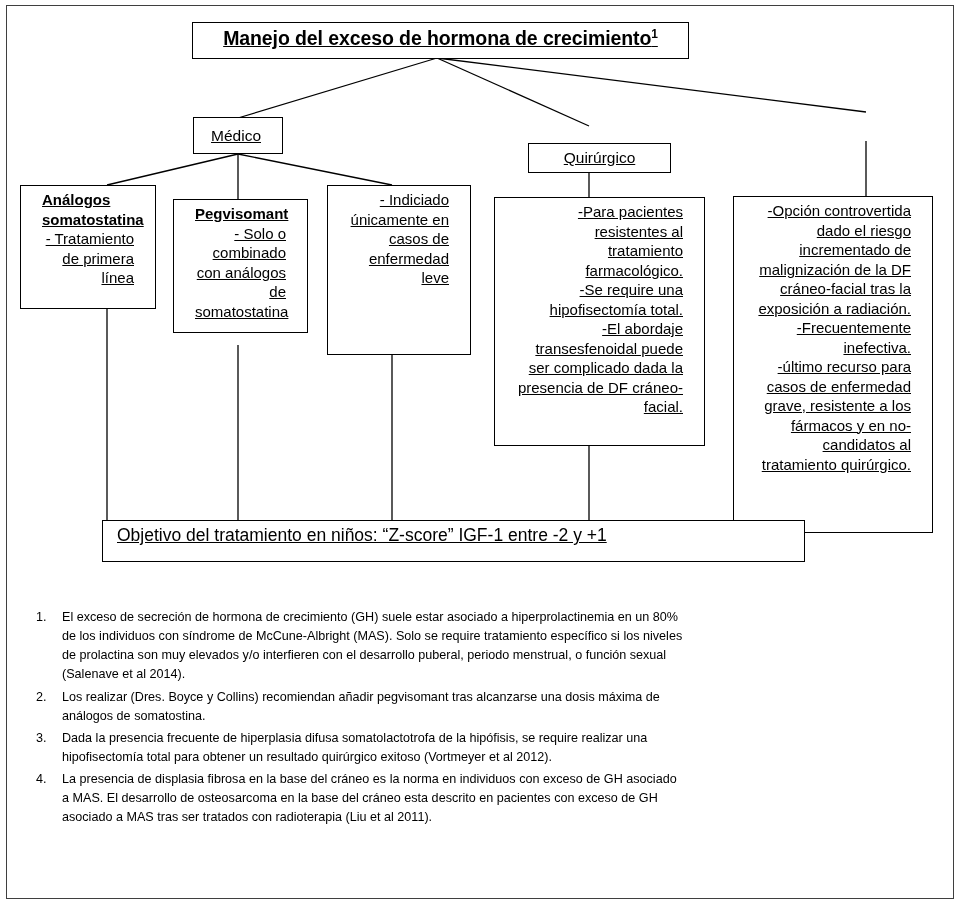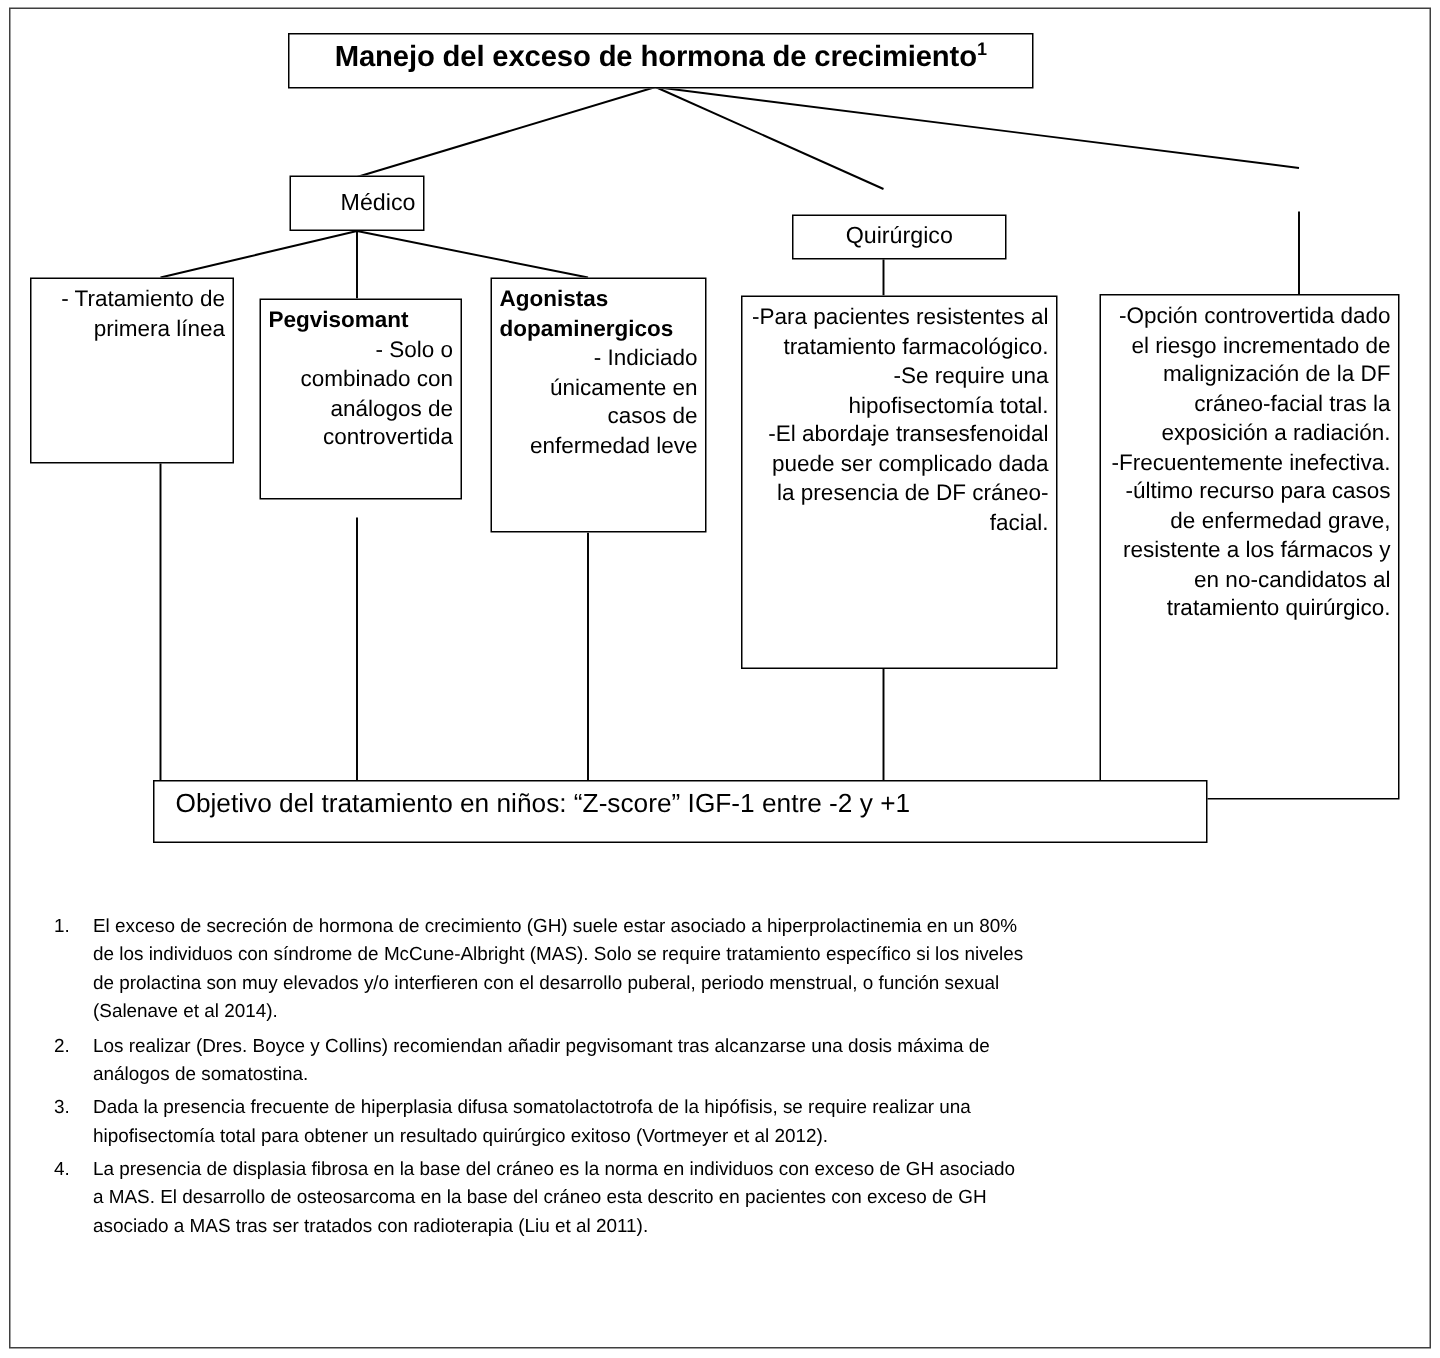--- a/index.html
+++ b/index.html
@@ -37,21 +37,22 @@
     left: 0;
     top: 0;
     width: 960px;
     height: 905px;
   }
   .node {
     position: absolute;
     box-sizing: border-box;
     border: 1.4px solid #000000;
     background: #ffffff;
-    padding: 4px 5px;
+    padding: 4px 21px;
+    text-decoration: underline;
   }
   .node-title {
     font-weight: bold;
     font-size: 19.5px;
     text-align: center;
     letter-spacing: -0.1px;
   }
   .node-title sup {
     font-size: 12px;
     vertical-align: super;
@@ -142,30 +143,30 @@
   <div class="node node-branch" style="left:193px; top:117px; width:90px; height:37px;justify-content:flex-end;">
     <span>Médico</span>
   </div>
 
   <div class="node node-branch" style="left:528px; top:143px; width:143px; height:30px;">
     <span>Quirúrgico</span>
   </div>
 
 
   <div class="node node-leaf" style="left:20px; top:185px; width:136px; height:124px;">
+    <span class="leaf-head">Análogos somatostatina</span>
     <span class="leaf-body">- Tratamiento de primera línea</span>
   </div>
 
   <div class="node node-leaf" style="left:173px; top:199px; width:135px; height:134px;">
     <span class="leaf-head">Pegvisomant</span>
-    <span class="leaf-body">- Solo o combinado con análogos de controvertida</span>
+    <span class="leaf-body">- Solo o combinado con análogos de somatostatina</span>
   </div>
 
   <div class="node node-leaf" style="left:327px; top:185px; width:144px; height:170px;">
-    <span class="leaf-head">Agonistas dopaminergicos</span>
     <span class="leaf-body">- Indiciado únicamente en casos de enfermedad leve</span>
   </div>
 
   <div class="node node-leaf" style="left:494px; top:197px; width:211px; height:249px;">
     <span class="leaf-body">-Para pacientes resistentes al tratamiento farmacológico.
 -Se require una hipofisectomía total.
 -El abordaje transesfenoidal puede ser complicado dada la presencia de DF cráneo-facial.</span>
   </div>
 
   <div class="node node-leaf" style="left:733px; top:196px; width:200px; height:337px;">

